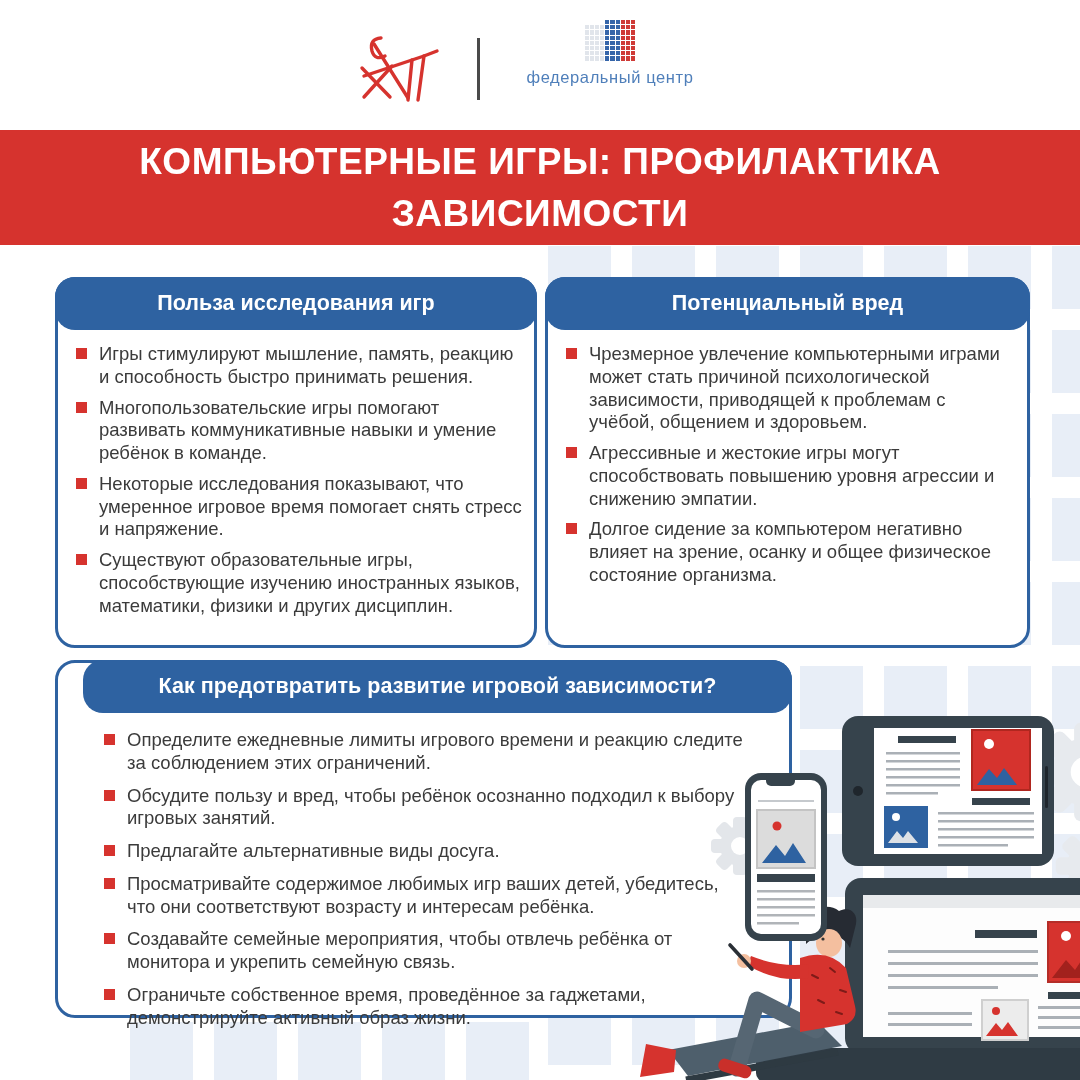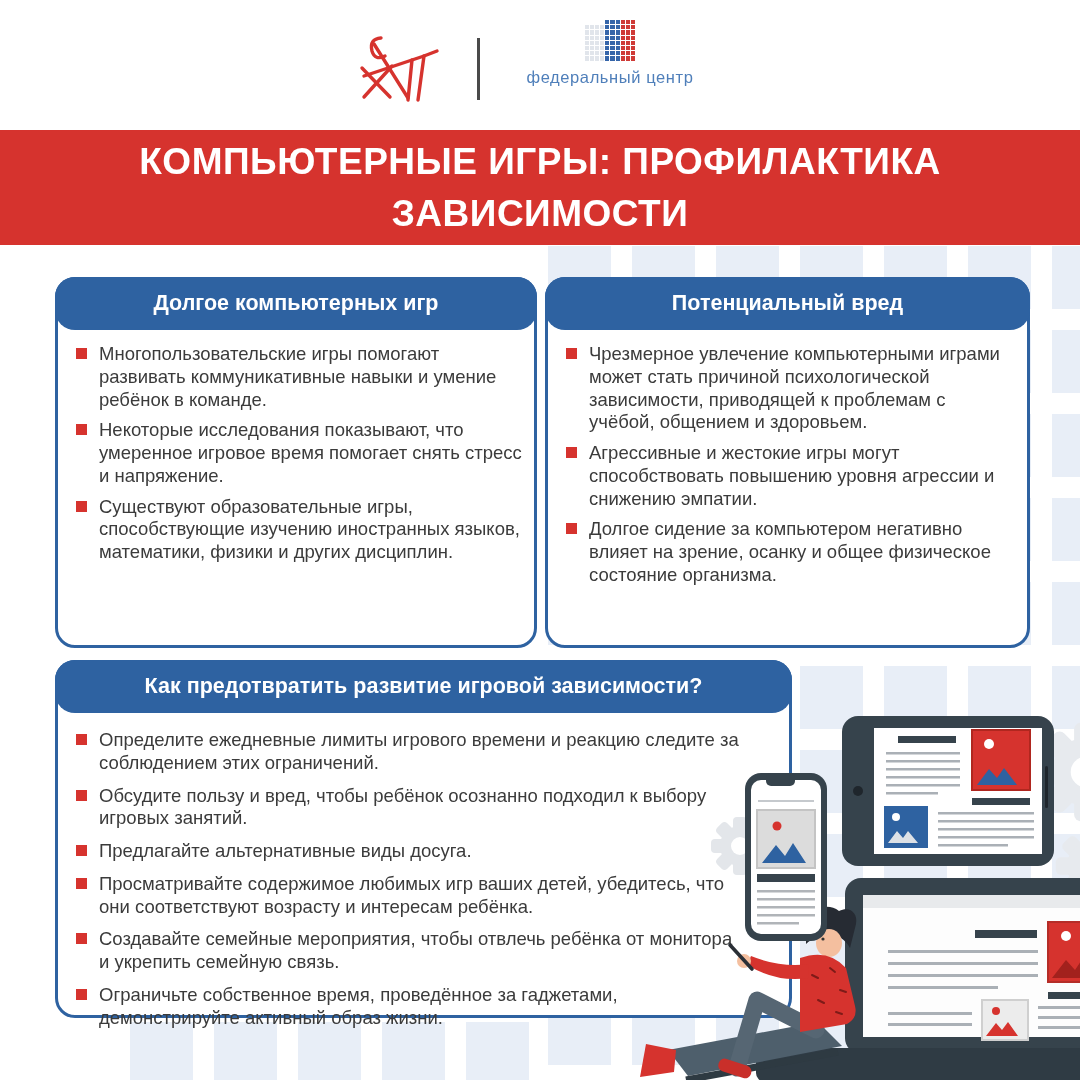--- a/index.html
+++ b/index.html
@@ -26,21 +26,21 @@
   .brand-subtitle{font-size:16.5px;color:#4f7fba;letter-spacing:.6px;margin-top:0;}
   
   .top-banner{position:absolute;left:0;top:130px;width:1080px;height:115px;background:#d6332e;
     display:flex;flex-direction:column;align-items:center;justify-content:center;z-index:1;}
   .top-banner div{color:#fff;font-weight:bold;font-size:37px;letter-spacing:.5px;line-height:1.4;text-align:left;}
   
   .card{position:absolute;background:#fff;border:3px solid #2e62a1;border-radius:20px;
         box-sizing:border-box;z-index:2;}
   #card-benefits{left:55px;top:277px;width:482px;height:371px;}
   #card-harm{left:545px;top:277px;width:485px;height:371px;}
-  #card-prevention{left:55px;top:660px;width:737px;height:358px;}
+  #card-prevention{left:55px;top:660px;width:737px;height:358px;padding-left:28px;}
   .card-header{height:53px;margin:-3px -3px 0 -3px;background:#2e62a1;border-radius:20px;
     display:flex;align-items:center;justify-content:center;color:#fff;font-weight:bold;font-size:21.5px;}
   .card-body{padding:13px 12px 0 16px;}
   #card-prevention .card-body{padding-right:44px;padding-top:16px;}
   ul.bullets{list-style:none;margin:0;padding:0;}
   ul.bullets li{display:flex;margin-bottom:8px;font-size:18.5px;line-height:1.23;color:#3b3b3b;}
   #card-prevention ul.bullets li{margin-bottom:10px;}
   .sq{flex:0 0 11px;width:11px;height:11px;background:#d6332e;margin:5px 12px 0 2px;}
   
   .illustration{position:absolute;left:0;top:0;z-index:5;pointer-events:none;}
@@ -152,23 +152,27 @@
       </div>
     <div class="brand-subtitle">федеральный центр</div>
   </div>
 
   <div class="top-banner">
     <div>КОМПЬЮТЕРНЫЕ ИГРЫ: ПРОФИЛАКТИКА</div>
     <div>ЗАВИСИМОСТИ</div>
   </div>
 
   <div class="card" id="card-benefits">
-    <div class="card-header">Долгое компьютерных игр</div>
+    <div class="card-header">Польза исследования игр</div>
     <div class="card-body">
       <ul class="bullets">
+          <li>
+            <span class="sq"></span>
+            <span>Игры стимулируют мышление, память, реакцию и способность быстро принимать решения.</span>
+          </li>
           <li>
             <span class="sq"></span>
             <span>Многопользовательские игры помогают развивать коммуникативные навыки и умение ребёнок в команде.</span>
           </li>
           <li>
             <span class="sq"></span>
             <span>Некоторые исследования показывают, что умеренное игровое время помогает снять стресс и напряжение.</span>
           </li>
           <li>
             <span class="sq"></span>

